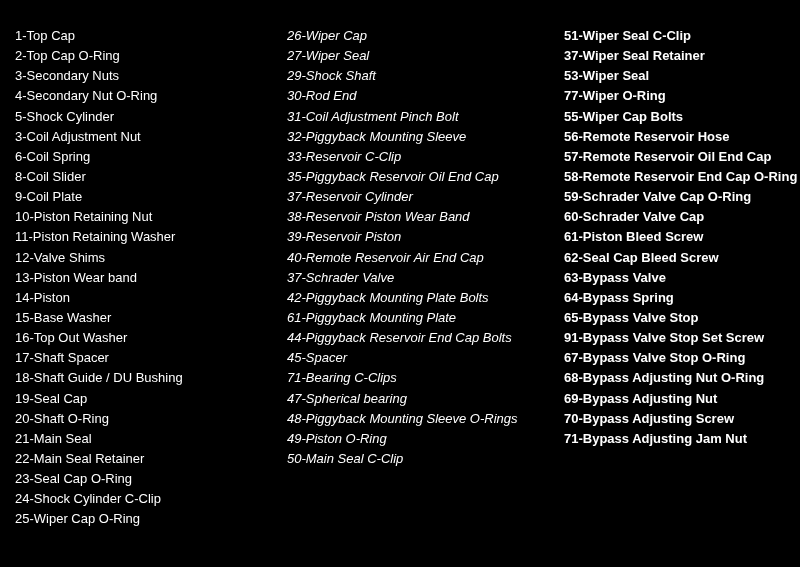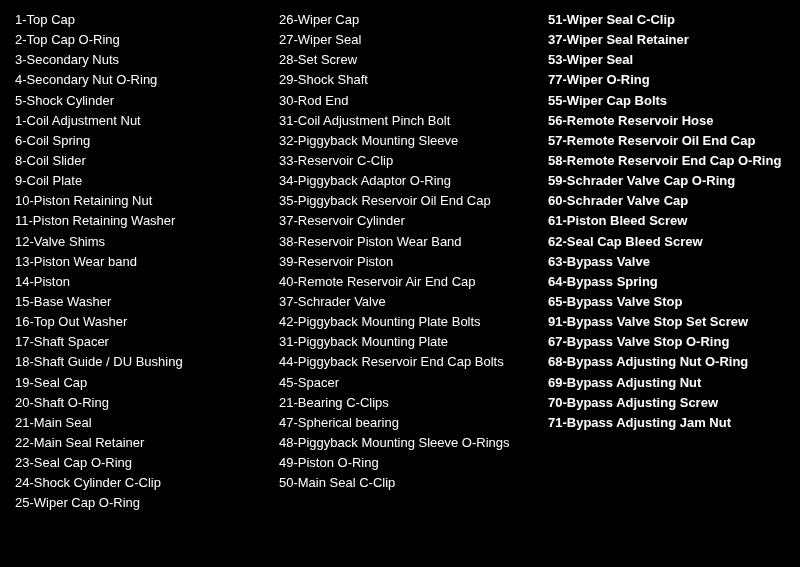--- a/index.html
+++ b/index.html
@@ -7,46 +7,47 @@
       background-color: #000;
       color: #fff;
       font-family: Arial, sans-serif;
       font-size: 13px;
       width: 800px;
       min-height: 567px;
       padding: 10px 15px;
     }
     .columns-container {
       display: flex;
-      gap: 4px;
+      gap: 12px;
       width: 100%;
+      margin-top: 16px;
     }
     .col {
       flex: 0 0 auto;
       padding-right: 10px;
     }
     .col-1 { width: 260px; }
-    .col-2 { width: 265px; }
+    .col-2 { width: 265px; font-style: italic; }
     .col-3 { width: 255px; font-weight: bold; }
     .item {
       line-height: 1.55;
       white-space: nowrap;
     }
   </style>
 </head>
 <body>
 
 <div class="columns-container">
   <div class="col col-1" id="col1-container">
       <div class="item">1-Top Cap</div>
       <div class="item">2-Top Cap O-Ring</div>
       <div class="item">3-Secondary Nuts</div>
       <div class="item">4-Secondary Nut O-Ring</div>
       <div class="item">5-Shock Cylinder</div>
-      <div class="item">1-Coil Adjustment Nut</div>
+      <div class="item">3-Coil Adjustment Nut</div>
       <div class="item">6-Coil Spring</div>
       <div class="item">8-Coil Slider</div>
       <div class="item">9-Coil Plate</div>
       <div class="item">10-Piston Retaining Nut</div>
       <div class="item">11-Piston Retaining Washer</div>
       <div class="item">12-Valve Shims</div>
       <div class="item">13-Piston Wear band</div>
       <div class="item">14-Piston</div>
       <div class="item">15-Base Washer</div>
       <div class="item">16-Top Out Washer</div>
@@ -56,38 +57,36 @@
       <div class="item">20-Shaft O-Ring</div>
       <div class="item">21-Main Seal</div>
       <div class="item">22-Main Seal Retainer</div>
       <div class="item">23-Seal Cap O-Ring</div>
       <div class="item">24-Shock Cylinder C-Clip</div>
       <div class="item">25-Wiper Cap O-Ring</div>
     </div>
   <div class="col col-2" id="col2-container">
       <div class="item">26-Wiper Cap</div>
       <div class="item">27-Wiper Seal</div>
-      <div class="item">28-Set Screw</div>
       <div class="item">29-Shock Shaft</div>
       <div class="item">30-Rod End</div>
       <div class="item">31-Coil Adjustment Pinch Bolt</div>
       <div class="item">32-Piggyback Mounting Sleeve</div>
       <div class="item">33-Reservoir C-Clip</div>
-      <div class="item">34-Piggyback Adaptor O-Ring</div>
       <div class="item">35-Piggyback Reservoir Oil End Cap</div>
       <div class="item">37-Reservoir Cylinder</div>
       <div class="item">38-Reservoir Piston Wear Band</div>
       <div class="item">39-Reservoir Piston</div>
       <div class="item">40-Remote Reservoir Air End Cap</div>
       <div class="item">37-Schrader Valve</div>
       <div class="item">42-Piggyback Mounting Plate Bolts</div>
-      <div class="item">31-Piggyback Mounting Plate</div>
+      <div class="item">61-Piggyback Mounting Plate</div>
       <div class="item">44-Piggyback Reservoir End Cap Bolts</div>
       <div class="item">45-Spacer</div>
-      <div class="item">21-Bearing C-Clips</div>
+      <div class="item">71-Bearing C-Clips</div>
       <div class="item">47-Spherical bearing</div>
       <div class="item">48-Piggyback Mounting Sleeve O-Rings</div>
       <div class="item">49-Piston O-Ring</div>
       <div class="item">50-Main Seal C-Clip</div>
     </div>
   <div class="col col-3" id="col3-container">
       <div class="item">51-Wiper Seal C-Clip</div>
       <div class="item">37-Wiper Seal Retainer</div>
       <div class="item">53-Wiper Seal</div>
       <div class="item">77-Wiper O-Ring</div>

